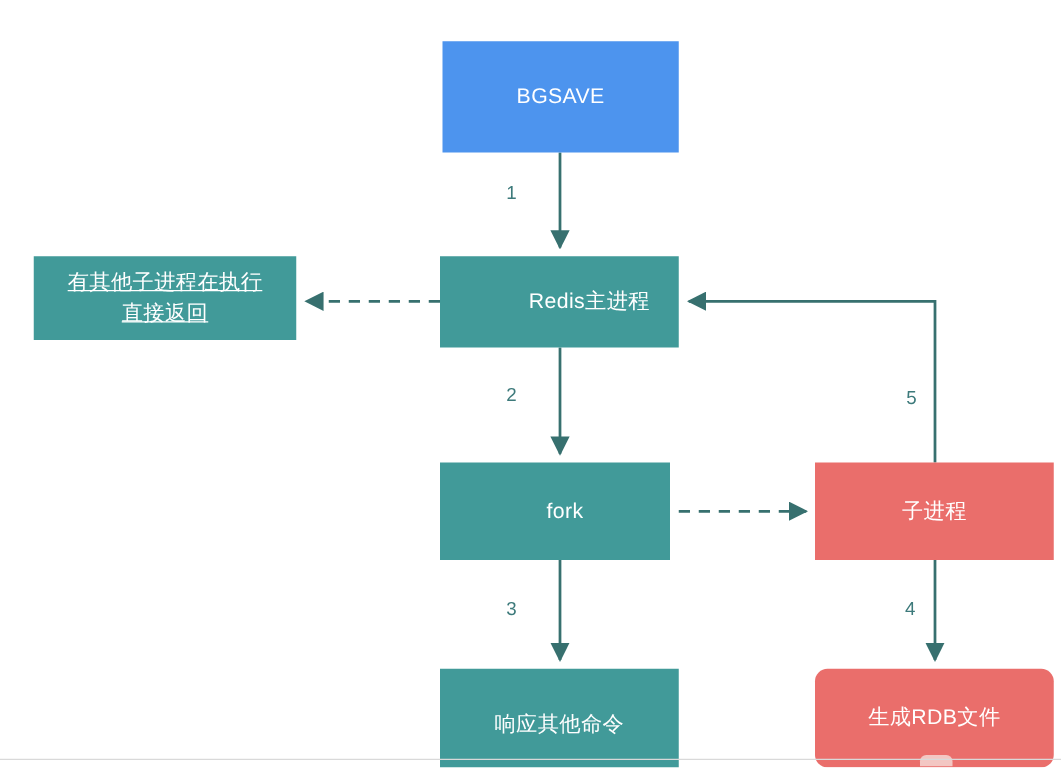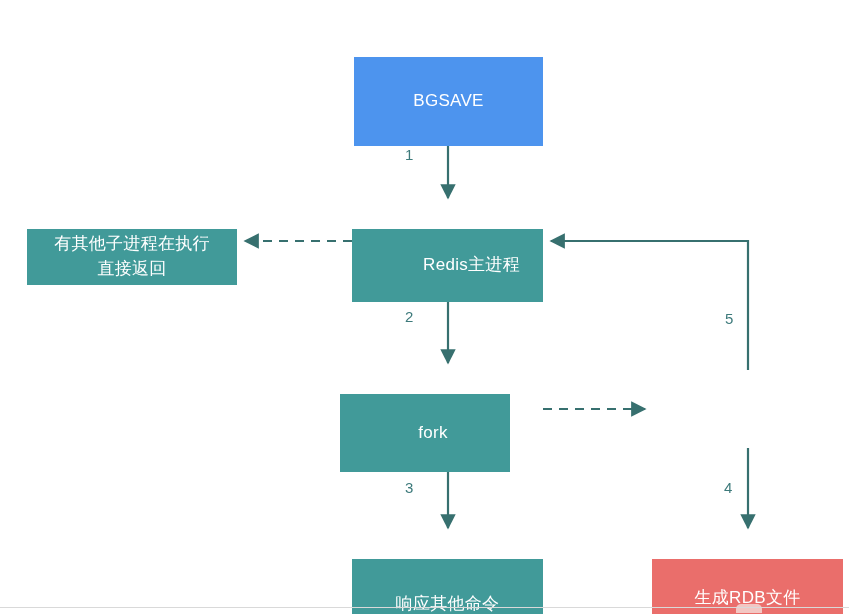--- a/index.html
+++ b/index.html
@@ -29,21 +29,20 @@
     display: flex;
     align-items: center;
     justify-content: center;
     text-align: center;
     color: #ffffff;
     font-size: 17px;
     line-height: 1.45;
     letter-spacing: 0.3px;
     box-sizing: border-box;
     white-space: pre-line;
-    margin-top: 24px;
   }
   .node.teal   { background: #419a99; }
   .node.blue   { background: #4d94ee; }
   .node.red    { background: #ea6e6b; }
 
   .edge-label {
     position: absolute;
     color: #3d7a7b;
     font-size: 15px;
     letter-spacing: 0.3px;
@@ -105,39 +104,42 @@
 
     <g>
       <path d="M 748 370 L 748 241 L 551 241" fill="none" stroke="#37706f" stroke-width="2.2" marker-end="url(#arrow)"></path>
     </g>
   </svg>
 
   <div class="node blue" style="left:354px; top:33px; width:189px; height:89px;">
     <span>BGSAVE</span>
   </div>
 
-  <div class="node teal" style="left:27px; top:205px; width:210px; height:56px;">
+  <div class="node teal" style="left:27px; top:205px; width:210px; height:67px;text-decoration:underline;">
     <span>有其他子进程在执行
 直接返回</span>
   </div>
 
   <div class="node teal" style="left:352px; top:205px; width:191px; height:73px;padding-left:48px;">
     <span>Redis主进程</span>
   </div>
 
-  <div class="node teal" style="left:340px; top:370px; width:170px; height:78px;padding-left:16px;">
+  <div class="node teal" style="left:352px; top:370px; width:184px; height:78px;padding-left:16px;">
     <span>fork</span>
   </div>
 
+  <div class="node red" style="left:652px; top:370px; width:191px; height:78px;">
+    <span>子进程</span>
+  </div>
 
   <div class="node teal" style="left:352px; top:535px; width:191px; height:90px;">
     <span>响应其他命令</span>
   </div>
 
-  <div class="node red" style="left:652px; top:535px; width:191px; height:79px;">
+  <div class="node red" style="left:652px; top:535px; width:191px; height:79px;border-radius:10px;">
     <span>生成RDB文件</span>
   </div>
 
   <div class="edge-label" style="left:405px; top:146px;">1</div>
   <div class="edge-label" style="left:405px; top:308px;">2</div>
   <div class="edge-label" style="left:405px; top:479px;">3</div>
   <div class="edge-label" style="left:724px; top:479px;">4</div>
   <div class="edge-label" style="left:725px; top:310px;">5</div>
 
   <div class="rdb-artifact"></div>

